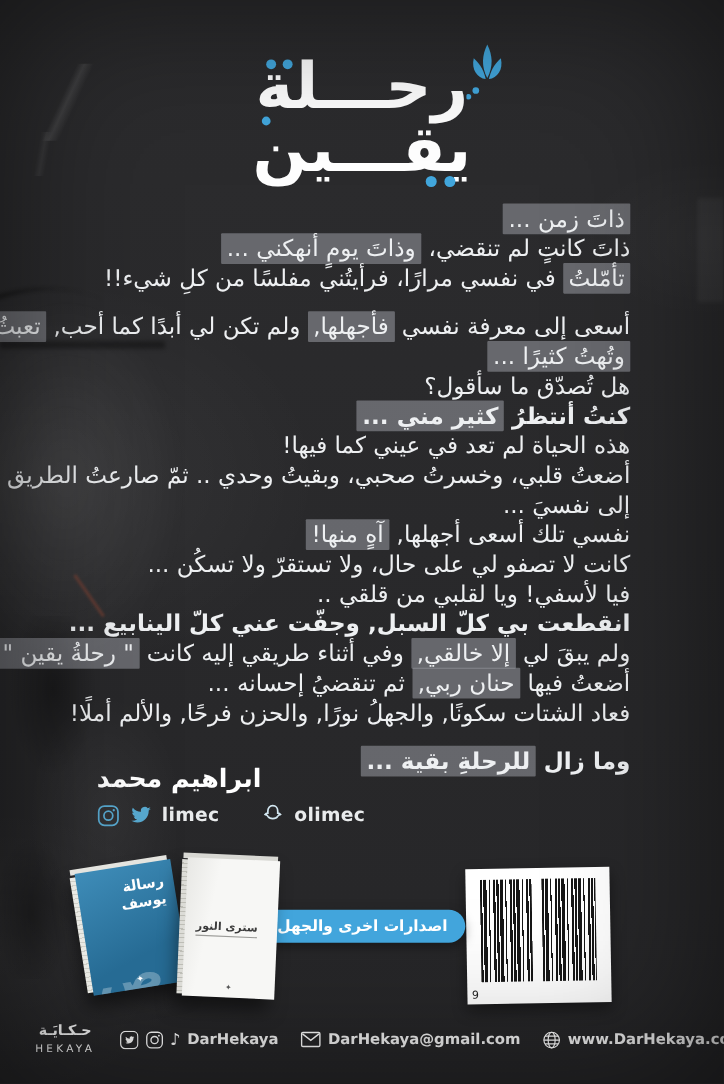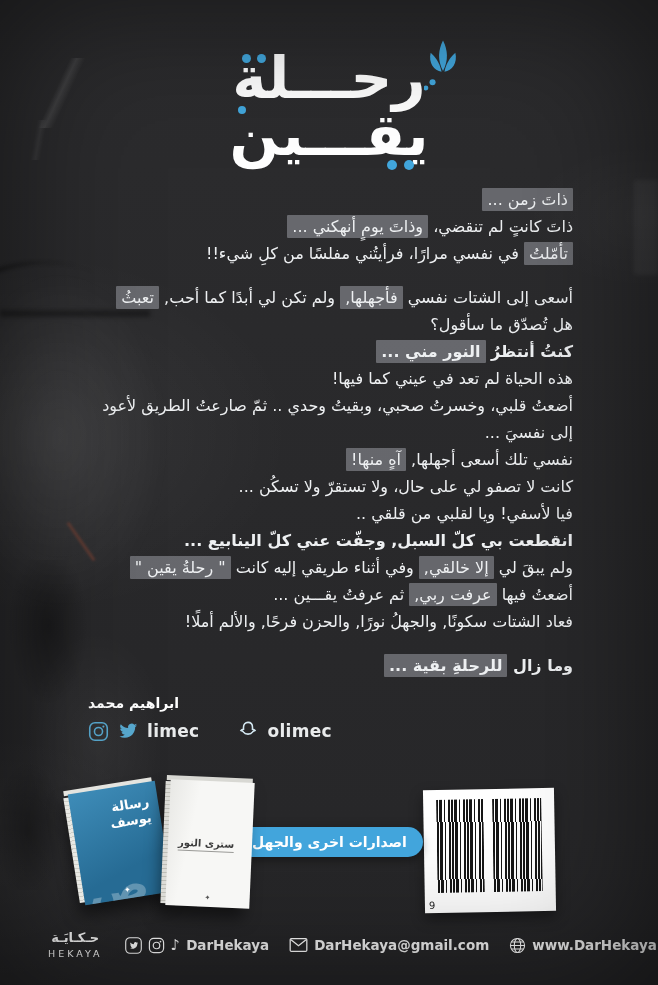--- a/index.html
+++ b/index.html
@@ -37,27 +37,27 @@
   .tdot.d1{width:9px;height:9px;left:12px;top:4px;}
   .tdot.d2{width:9px;height:9px;left:27px;top:4px;}
   .tdot.d3{width:10px;height:10px;right:14px;bottom:-6px;}
   .tdot.d4{width:10px;height:10px;right:31px;bottom:-6px;}
   .tdot.d5{width:8px;height:8px;left:8px;top:56px;}
 
   
   .blurb{position:absolute;top:186px;right:85px;left:60px;direction:rtl;text-align:right;}
   .blurb .group{margin:0 0 17px 0;}
   .blurb .group:last-child{margin-bottom:16px;}
-  .line{font-size:16px;line-height:27px;white-space:nowrap;color:#eef0f2;}
+  .line{font-size:21px;line-height:27px;white-space:nowrap;color:#eef0f2;}
   .line.bold{font-weight:bold;}
   .hl{background:rgba(163,166,173,.5);padding:2px 5px;border-radius:1px;}
 
   
   .author{position:absolute;left:88px;top:695px;}
-  .author-name{font-size:14px;font-weight:bold;color:#fff;direction:rtl;text-align:left;}
+  .author-name{font-size:23px;font-weight:bold;color:#fff;direction:rtl;text-align:left;}
   .handles{display:flex;align-items:center;gap:8px;margin-top:9px;direction:ltr;}
   .handles .txt{font-size:17px;font-weight:bold;color:#e9ebec;letter-spacing:.3px;}
   .handles .gap{width:22px;}
   .handles svg{display:block;}
 
   
   .books{position:absolute;left:0;top:773px;width:658px;height:150px;}
   .badge{position:absolute;left:236px;top:54px;z-index:1;background:#42a5dc;color:#fff;
          font-size:14px;font-weight:bold;padding:7px 16px;border-radius:19px;direction:rtl;white-space:nowrap;
          box-shadow:0 4px 10px rgba(0,0,0,.35);}
@@ -76,21 +76,21 @@
   .book2 .t{position:absolute;top:45%;left:12%;color:#3b3b3b;font-weight:bold;font-size:10px;direction:rtl;border-bottom:1px solid #9a9a97;padding-bottom:2px;}
   .book2 .logo{position:absolute;bottom:5px;left:50%;transform:translateX(-50%);font-size:7px;color:#555;}
   .barcode{position:absolute;left:424px;top:16px;width:131px;height:123px;background:#fff;transform:rotate(-1deg);box-shadow:0 6px 14px rgba(0,0,0,.4);}
   .bars{position:absolute;top:10px;height:93px;
         background:repeating-linear-gradient(90deg,#161616 0 2px,#fff 2px 3px,#161616 3px 6px,#fff 6px 8px,#161616 8px 9px,#fff 9px 12px,#161616 12px 14px,#fff 14px 15px);}
   .barsA{left:13px;width:47px;}
   .barsB{left:69px;width:49px;}
   .bcd{position:absolute;left:4px;bottom:2px;color:#222;font-size:10px;}
 
   
-  .footer{position:absolute;left:48px;right:14px;top:922px;height:46px;display:flex;align-items:center;gap:10px;direction:ltr;}
+  .footer{position:absolute;left:32px;right:14px;top:922px;height:46px;display:flex;align-items:center;gap:10px;direction:ltr;}
   .brand{text-align:center;line-height:1.05;margin-right:2px;}
   .brand .ar{font-size:13px;font-weight:bold;color:#fff;}
   .brand .en{font-size:9.5px;letter-spacing:3px;color:#fff;margin-top:4px;}
   .sep{width:1px;height:26px;background:rgba(255,255,255,.55);}
   .fgroup{display:flex;align-items:center;gap:6px;}
   .ftxt{font-size:13.5px;font-weight:bold;color:#f2f2f2;white-space:nowrap;text-align:center;}
   .note{font-size:15px;color:#fff;line-height:1;}
   .footer svg{display:block;}
 </style>
 </head>
@@ -126,32 +126,33 @@
     </div>
   </div>
 
   <div class="blurb">
       <div class="group">
         <div class="line"><span class="hl">ذاتَ زمن ...</span></div>
         <div class="line"><span>ذاتَ كانتٍ لم تنقضي، </span><span class="hl">وذاتَ يومٍ أنهكني ...</span></div>
         <div class="line"><span class="hl">تأمّلتُ</span><span> في نفسي مرارًا، فرأيتُني مفلسًا من كلِ شيء!!</span></div>
       </div>
       <div class="group">
-        <div class="line"><span>أسعى إلى الشتات نفسي </span><span class="hl">فأجهلها,</span><span> ولم تكن لي أبدًا كما أحب, </span><span class="hl">تعبثُ</span></div>
+        <div class="line"><span>أسعى إلى معرفة نفسي </span><span class="hl">فأجهلها,</span><span> ولم تكن لي أبدًا كما أحب, </span><span class="hl">تعبثُ</span></div>
+        <div class="line"><span class="hl">وتُهتُ كثيرًا ...</span></div>
         <div class="line"><span>هل تُصدّق ما سأقول؟</span></div>
-        <div class="line bold"><span>كنتُ أنتظرُ </span><span class="hl">النور مني ...</span></div>
+        <div class="line bold"><span>كنتُ أنتظرُ </span><span class="hl">كثير مني ...</span></div>
         <div class="line"><span>هذه الحياة لم تعد في عيني كما فيها!</span></div>
         <div class="line"><span>أضعتُ قلبي، وخسرتُ صحبي، وبقيتُ وحدي .. ثمّ صارعتُ الطريق لأعود</span></div>
         <div class="line"><span>إلى نفسيَ ...</span></div>
         <div class="line"><span>نفسي تلك أسعى أجهلها, </span><span class="hl">آهٍ منها!</span></div>
         <div class="line"><span>كانت لا تصفو لي على حال، ولا تستقرّ ولا تسكُن ...</span></div>
         <div class="line"><span>فيا لأسفي! ويا لقلبي من قلقي ..</span></div>
         <div class="line bold"><span>انقطعت بي كلّ السبل, وجفّت عني كلّ الينابيع ...</span></div>
         <div class="line"><span>ولم يبقَ لي </span><span class="hl">إلا خالقي,</span><span> وفي أثناء طريقي إليه كانت </span><span class="hl">" رحلةُ يقين "</span></div>
-        <div class="line"><span>أضعتُ فيها </span><span class="hl">عرفت ربي,</span><span> ثم عرفتُ يقـــين ...</span></div>
+        <div class="line"><span>أضعتُ فيها </span><span class="hl">حنان ربي,</span><span> ثم تنقضيُ إحسانه ...</span></div>
         <div class="line"><span>فعاد الشتات سكونًا, والجهلُ نورًا, والحزن فرحًا, والألم أملًا!</span></div>
       </div>
       <div class="group">
         <div class="line bold"><span>وما زال </span><span class="hl">للرحلةِ بقية ...</span></div>
       </div>
     </div>
 
   <div class="author">
     <div class="author-name">ابراهيم محمد</div>
     <div class="handles">

